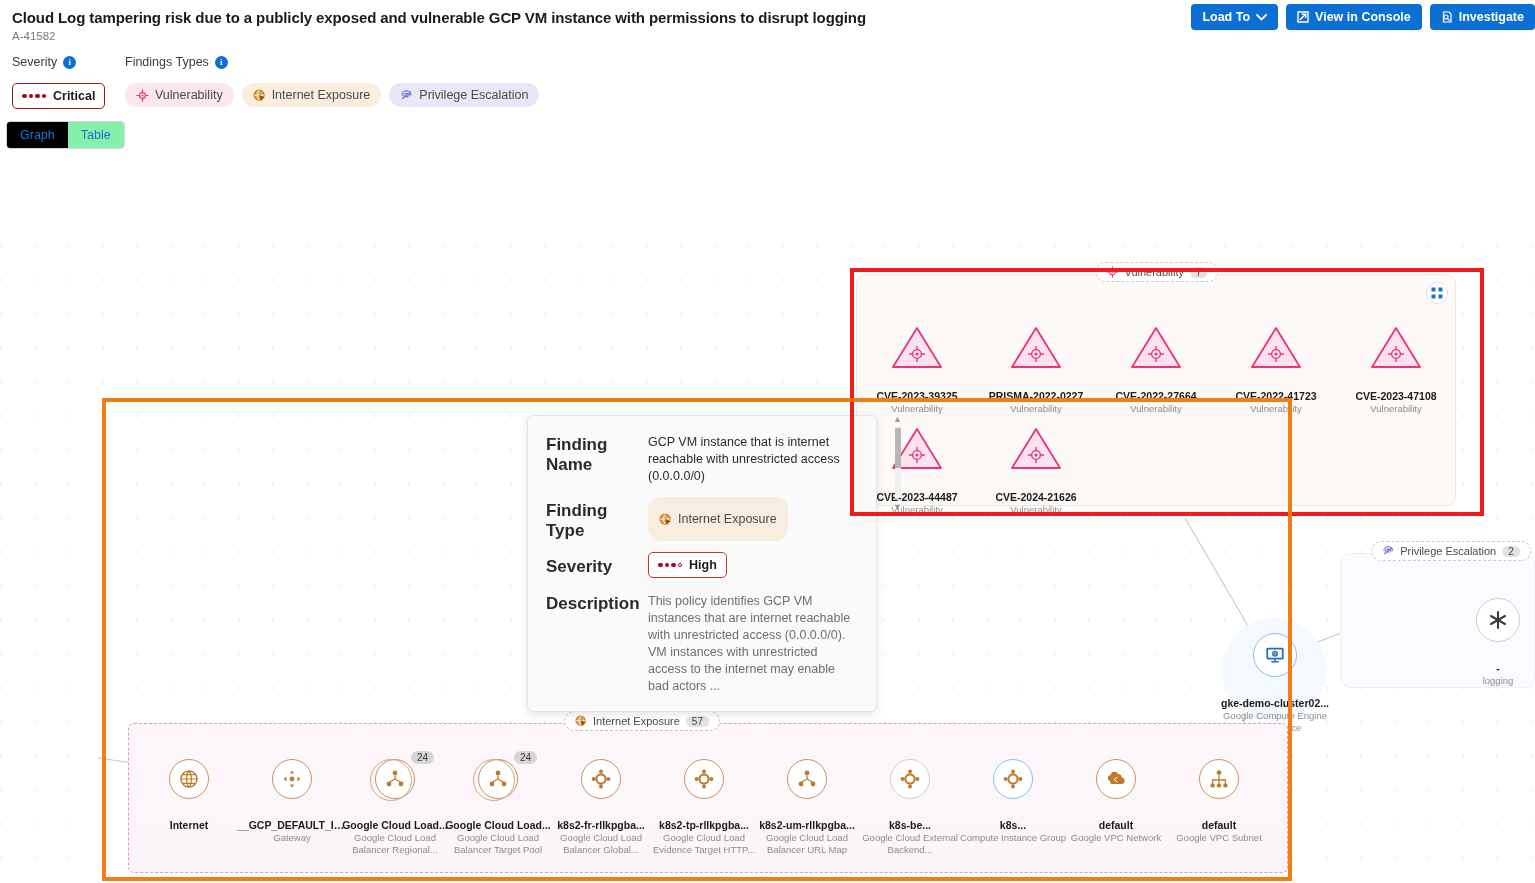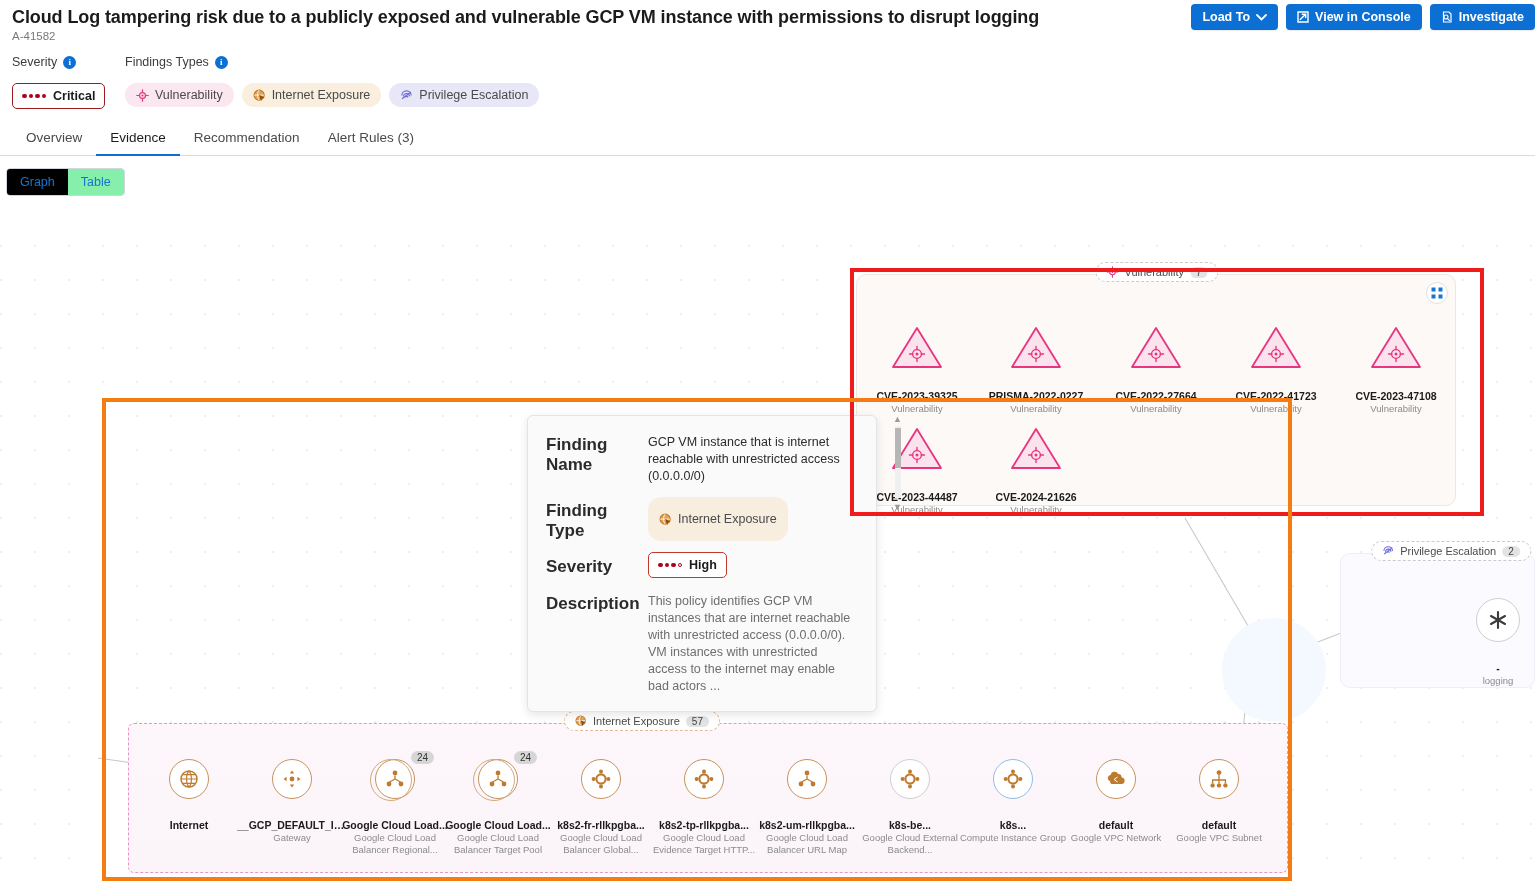--- a/index.html
+++ b/index.html
@@ -6,21 +6,21 @@
   html, body {
     width:1535px; height:883px;
     font-family:"Liberation Sans", sans-serif;
     background:#ffffff; color:#212121;
     overflow:hidden;
   }
   .page { position:relative; width:1535px; height:883px; }
 
   
   .header { position:relative; padding:8px 12px 4px 12px; }
-  .title { font-size:18px; font-weight:700; color:#1b1b1b; letter-spacing:-0.1px; line-height:19px; }
+  .title { font-size:15px; font-weight:700; color:#1b1b1b; letter-spacing:-0.1px; line-height:19px; }
   .subid { font-size:11.5px; color:#7a7a7a; margin-top:3px; }
 
   .actions { position:absolute; top:4px; right:0px; display:flex; gap:8px; }
   .btn {
     background:#0b6fd4; color:#fff; border:none; border-radius:4px;
     font-size:12.5px; font-weight:600; padding:6px 11px;
     display:flex; align-items:center; gap:6px; cursor:pointer;
     font-family:"Liberation Sans", sans-serif; white-space:nowrap;
     box-shadow:0 1px 1px rgba(0,0,0,.08);
   }
@@ -233,26 +233,20 @@
             <path d="M5.6 9 A1.5 1.5 0 0 1 8.5 9" stroke="#6a6ad8" stroke-width="1.2" fill="none"></path>
             <path d="M2.2 10.5 L11.8 3.2" stroke="#6a6ad8" stroke-width="1.2"></path>
           </svg>
           <span>Privilege Escalation</span>
         </div>
       </div>
     </div>
   </div>
 
   
-  <div class="tabs">
-    <div class="tab">Overview</div>
-    <div class="tab active">Evidence</div>
-    <div class="tab">Recommendation</div>
-    <div class="tab">Alert Rules (3)</div>
-  </div>
 
   
   <div class="toggle">
     <div class="on">Graph</div>
     <div>Table</div>
   </div>
 
   
   <div class="canvas">
 
@@ -428,20 +422,33 @@
                 <path d="M4 7 L18 15"></path>
                 <path d="M4 15 L18 7"></path>
             </g>
           </svg>
         </div>
         <div class="lbl">-</div>
         <div class="sub">logging</div>
       </div>
     </div>
 
+    <div class="node" style="left:1219px; top:415px; width:112px;">
+      <div class="circ blue big">
+        <svg width="20" height="20" viewBox="0 0 22 22">
+          <rect x="1.5" y="3" width="19" height="13" rx="1.6" fill="#1f6fc4"></rect>
+          <rect x="3.4" y="4.9" width="15.2" height="9.2" rx="0.8" fill="#fff"></rect>
+          <circle cx="11" cy="9.5" r="2.6" fill="none" stroke="#1f6fc4" stroke-width="1.2"></circle>
+          <path d="M11 6.4 V12.6 M8.2 8 L13.8 11 M8.2 11 L13.8 8" stroke="#1f6fc4" stroke-width="1"></path>
+          <path d="M7.5 18.5 H14.5 M11 16 V18.5" stroke="#1f6fc4" stroke-width="1.6" stroke-linecap="round"></path>
+        </svg>
+      </div>
+      <div class="lbl">gke-demo-cluster02...</div>
+      <div class="sub" style="white-space:normal;">Google Compute Engine VM Instance</div>
+    </div>
 
 
     <div class="cluster inet-cluster" style="left:128px; top:505px; width:1160px; height:150px; border-radius:6px;">
       <div class="cluster-pill" style="left:513px; border-color:#e8b793; border-style:dashed;">
         <svg width="12" height="12" viewBox="0 0 14 14">
           <circle cx="6.6" cy="6.6" r="5.4" stroke="#c97a1e" stroke-width="1.3" fill="#e0a35a"></circle>
           <path d="M1.3 6.6 H12 M6.6 1.2 C4.4 3.6 4.4 9.6 6.6 12" stroke="#fff" stroke-width="0.9" fill="none"></path>
           <path d="M6.6 6.2 L12.4 9.4 L9.6 10.2 L8.8 13 Z" fill="#8a4b08"></path>
         </svg>
         <span>Internet Exposure</span>

